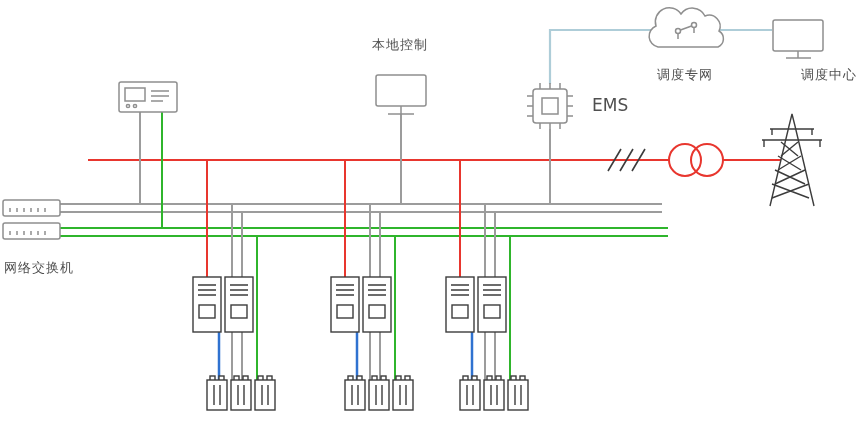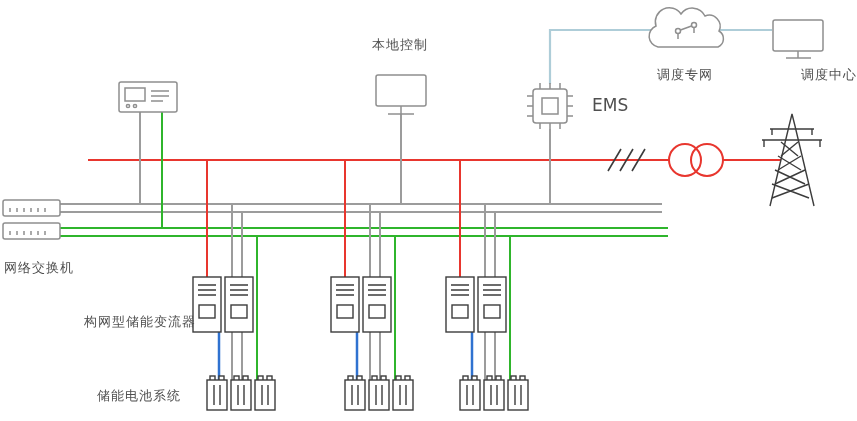--- a/index.html
+++ b/index.html
@@ -195,16 +195,14 @@
         <path class="ln dk-n" d="M515 385V405 M521 385V405"></path>
   </g>
 
 </svg>
 
 <div class="lbl" style="left:372px;top:36px">本地控制</div>
 <div class="lbl en" style="left:592px;top:95px">EMS</div>
 <div class="lbl" style="left:657px;top:66px">调度专网</div>
 <div class="lbl" style="left:801px;top:66px">调度中心</div>
 <div class="lbl" style="left:4px;top:259px">网络交换机</div>
-<div class="lbl" style="left:84px;top:313px">构网型储能变流器</div>
-<div class="lbl" style="left:97px;top:387px">储能电池系统</div>
 
 </div>
 
 </body></html>

